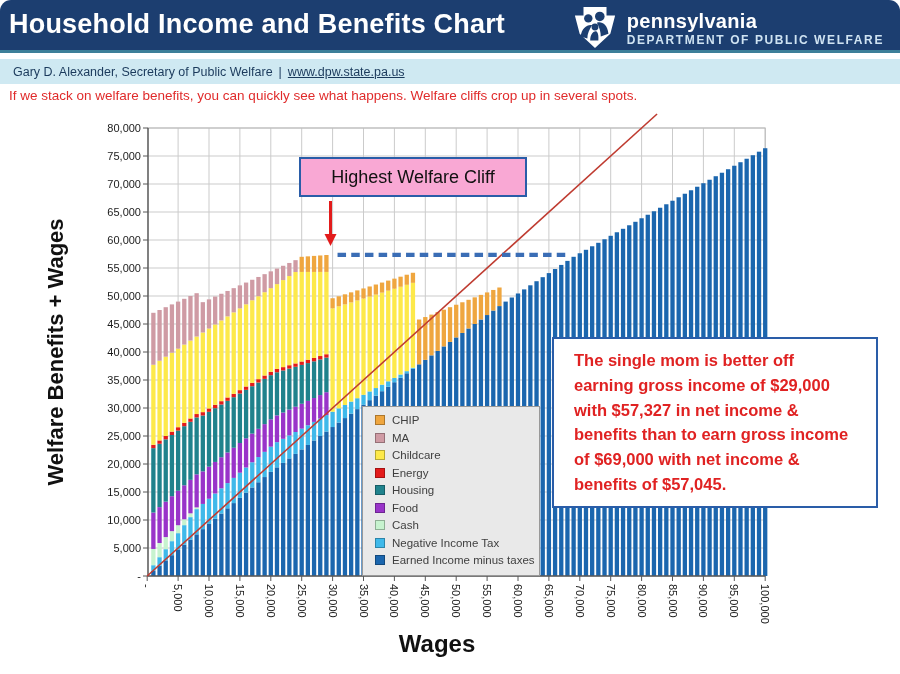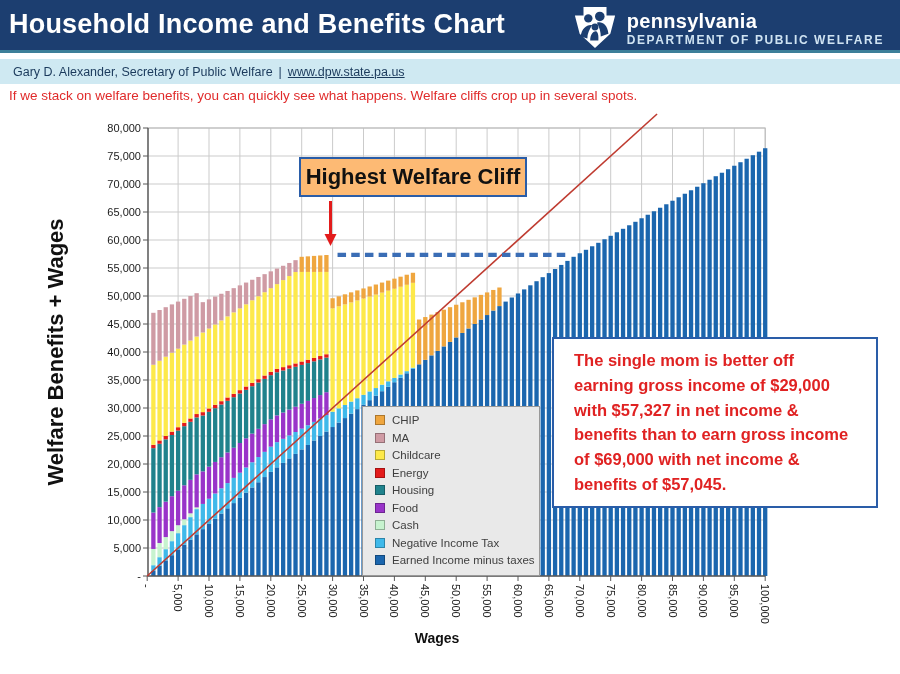--- a/index.html
+++ b/index.html
@@ -1,42 +1,42 @@
 <!DOCTYPE html>
 <html><head>
 <meta charset="utf-8">
 <style>
   html,body{margin:0;padding:0;background:#fff;}
   body{font-family:"Liberation Sans",sans-serif;}
-  #page{position:relative;width:900px;height:674px;overflow:hidden;background:#fff;}
+  #page{position:relative;width:900px;height:674px;overflow:hidden;background:#fff;border-radius:11px;}
 
   
   .hdr{position:absolute;left:0;top:0;width:900px;height:50px;background:#1c3e70;}
   .hdr-title{position:absolute;left:9px;top:9px;color:#fff;font-size:27px;font-weight:600;letter-spacing:.2px;}
   .hdr-rule{position:absolute;left:0;top:50px;width:900px;height:3px;background:#3c7f99;}
   .logo{position:absolute;right:16px;top:4px;display:flex;align-items:center;gap:9px;}
   .logo-txt .nm{color:#fff;font-size:20px;font-weight:bold;letter-spacing:.3px;line-height:20px;}
   .logo-txt .sub{color:#cfe3f2;font-size:12px;font-weight:bold;letter-spacing:1.6px;margin-top:2px;}
 
   
   .band{position:absolute;left:0;top:59px;width:900px;height:25px;background:#cfe9f2;color:#1b3a5c;font-size:12.5px;display:flex;align-items:center;padding-left:13px;box-sizing:border-box;gap:6px;}
   .band a{color:#1b3a5c;text-decoration:underline;cursor:pointer;}
 
   .intro{position:absolute;left:9px;top:88px;width:860px;color:#e02b2b;font-size:13.5px;}
 
   
   .ytitle{position:absolute;left:56px;top:352px;transform:translate(-50%,-50%) rotate(-90deg);white-space:nowrap;font-size:22px;font-weight:bold;color:#111;}
-  .xtitle{position:absolute;left:377px;top:630px;width:120px;text-align:center;font-size:14px;font-weight:bold;color:#111;}
+  .xtitle{position:absolute;left:377px;top:630px;width:120px;text-align:center;font-size:24px;font-weight:bold;color:#111;}
 
   .legend{position:absolute;left:362px;top:406px;width:178px;height:170px;background:#e9e9e9;border:1px solid #999;box-sizing:border-box;padding:7px 4px 0 12px;z-index:3;}
   .legend .li{display:flex;align-items:center;margin-bottom:5.5px;}
   .legend .sw{width:10px;height:10px;margin-right:7px;border:1px solid rgba(0,0,0,.28);box-sizing:border-box;flex:0 0 auto;}
   .legend .lb{font-size:11.5px;color:#3f3f3f;white-space:nowrap;}
 
-  .cliff-box{position:absolute;left:299px;top:157px;width:228px;height:40px;background:#fdba74;border:2.5px solid #2a5da8;z-index:4;display:flex;align-items:center;justify-content:center;font-size:22px;font-weight:bold;color:#111;box-sizing:border-box;}
+  .cliff-box{position:absolute;left:299px;top:157px;width:228px;height:40px;background:#f9a8d4;border:2.5px solid #2a5da8;z-index:4;display:flex;align-items:center;justify-content:center;font-size:18px;font-weight:normal;color:#111;box-sizing:border-box;}
   .note-box{position:absolute;left:552px;top:337px;width:326px;background:#fff;border:2.5px solid #2a5da8;z-index:4;padding:9px 20px;font-size:16.5px;font-weight:bold;color:#e02222;line-height:1.5;box-sizing:border-box;}
 
   #chart-svg{position:absolute;left:0;top:0;z-index:1;}
 </style>
 </head>
 <body>
 
 <div id="page">
 
   <div class="hdr">

